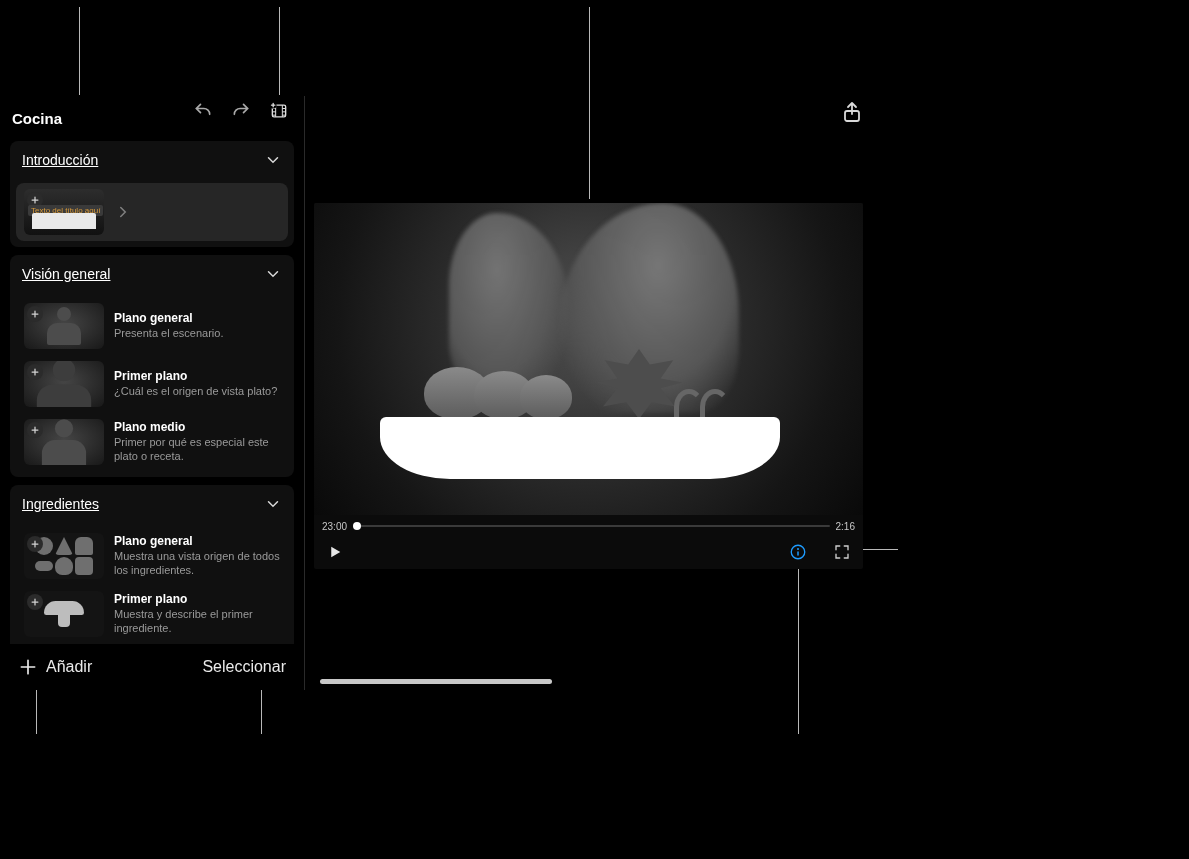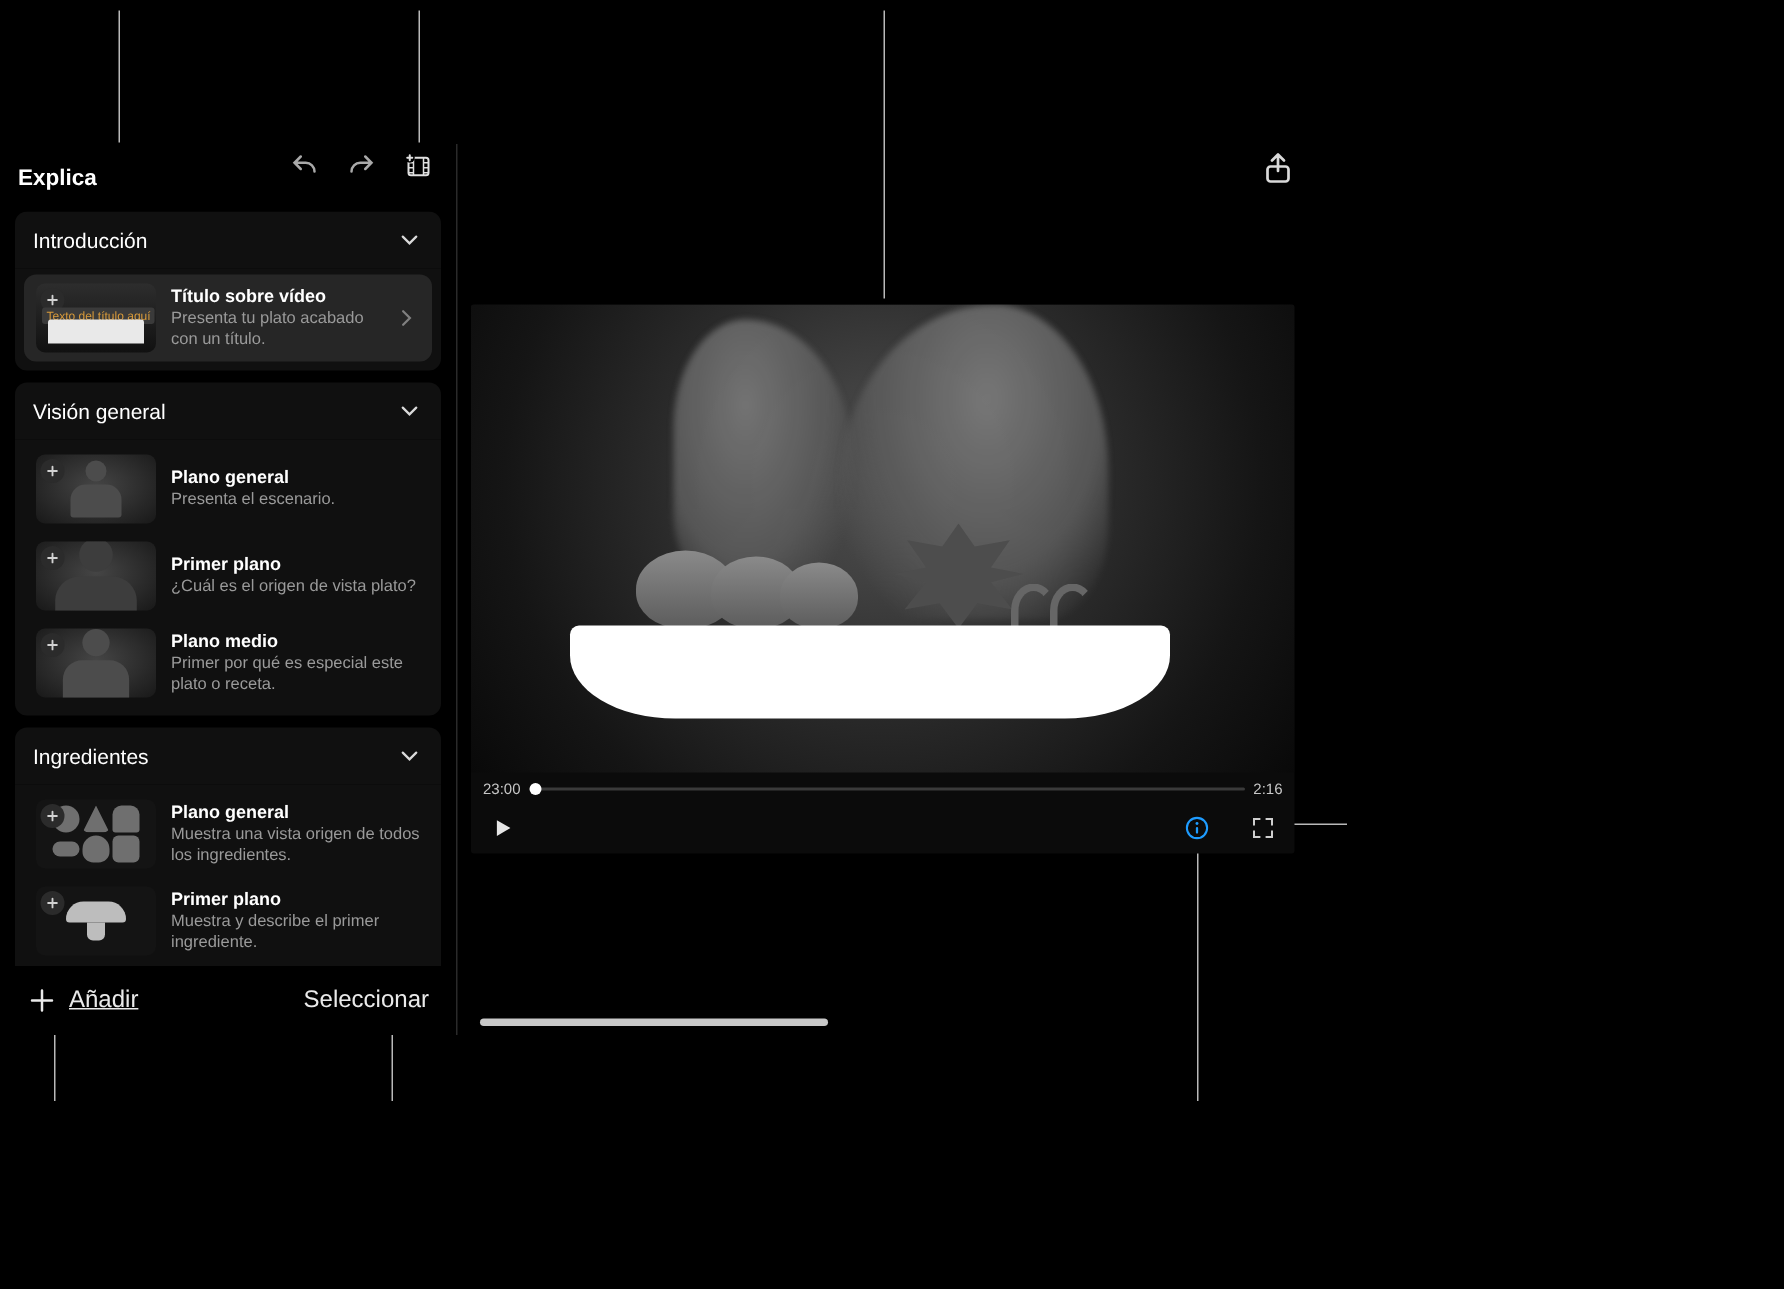--- a/index.html
+++ b/index.html
@@ -13,21 +13,21 @@
   .project-title { font-size: 15px; font-weight: 600; color: #fff; margin-top: 9px; }
 
   .toolbar { position: absolute; top: 98px; left: 190px; display: flex; gap: 12px; align-items: center; }
   .tb-btn { width: 26px; height: 26px; display:flex; align-items:center; justify-content:center; color:#a9a9a9; }
   .tb-btn svg { width: 20px; height: 20px; }
 
   .share-btn { position: absolute; top: 100px; left: 840px; width:24px; height:24px; color:#d9d9d9; }
 
   .sections { margin-top: 14px; padding: 0 10px; flex: 1; overflow: hidden; }
   .section { margin-bottom: 8px; }
-  .section-header { background: #101010; border-radius: 8px 8px 0 0; padding: 10px 12px; display:flex; justify-content:space-between; align-items:center; font-size: 14px; }
+  .section-header { background: #101010; border-radius: 8px 8px 0 0; padding: 10px 12px; display:flex; justify-content:space-between; align-items:center; font-size: 14px; text-decoration: underline; }
   .section-body { background: #101010; border-radius: 0 0 8px 8px; padding: 4px 6px 6px 6px; }
   .chev { width: 18px; height: 18px; color: #d9d9d9; }
 
   .shot { display:flex; align-items:center; gap: 10px; border-radius: 8px; padding: 6px 8px 6px 8px; position: relative; }
   .shot.selected { background: #262626; }
   .thumb { position: relative; width: 80px; height: 46px; border-radius: 6px; background: radial-gradient(ellipse at 50% 45%, #454545 0%, #2a2a2a 60%, #181818 100%); overflow: hidden; flex-shrink: 0; display:flex; align-items:center; justify-content:center; }
   .add-mark { position:absolute; top: 3px; left: 3px; width:16px; height:16px; border-radius:50%; background:#2b2b2b; display:flex; align-items:center; justify-content:center; color:#d2d2d2; font-size: 14px; line-height: 1; }
   .shot-meta { flex:1; min-width:0; }
   .shot-title { font-size: 12px; font-weight:600; color:#fff; }
   .shot-desc { font-size: 11px; color:#9a9a9a; line-height: 1.25; margin-top:2px; }
@@ -51,21 +51,21 @@
   .icon-grid span:nth-child(4){ border-radius:10px; height:10px; margin-top:4px; }
   .icon-grid span:nth-child(5){ border-radius:50% 50% 40% 40%; }
   .icon-grid span:nth-child(6){ border-radius:4px; }
   .mushroom { width:40px; height:26px; }
   .mushroom .cap { width:40px; height:14px; background:#bdbdbd; border-radius:20px 20px 4px 4px; }
   .mushroom .stem { width:12px; height:12px; background:#bdbdbd; margin:0 auto; border-radius:0 0 4px 4px; }
   .leaf { width:26px; height:26px; }
   .leaf::before { content:""; display:block; width:26px; height:26px; background:#6d6d6d; clip-path: polygon(50% 0, 62% 25%, 88% 20%, 72% 44%, 98% 50%, 72% 56%, 88% 80%, 62% 75%, 50% 100%, 38% 75%, 12% 80%, 28% 56%, 2% 50%, 28% 44%, 12% 20%, 38% 25%);}
 
   .sidebar-footer { position: absolute; left:0; bottom:0; width:304px; height:46px; background:#000; display:flex; align-items:center; justify-content:space-between; padding: 0 18px; }
-  .add-btn { display:flex; align-items:center; gap:8px; font-size:16px; color:#eaeaea;text-decoration:underline; }
+  .add-btn { display:flex; align-items:center; gap:8px; font-size:16px; color:#eaeaea; }
   .add-btn .plus { width:20px; height:20px; color:#eaeaea; }
   .select-btn { font-size:16px; color:#eaeaea; }
 
   
   .divider { position:absolute; left:304px; top:96px; width:1px; height:594px; background:#2a2a2a; }
 
   
   .viewer { position:absolute; left:314px; top:203px; width:549px; height:366px; background:#0b0b0b; border-radius:2px; overflow:hidden; }
   .viewer-canvas { width:100%; height:312px; position:relative; background: radial-gradient(circle at 50% 38%, #4d4d4d 0%, #414141 20%, #2a2a2a 45%, #151515 75%, #090909 100%); }
   
@@ -146,45 +146,41 @@
 
   <div class="share-btn">
     <svg viewBox="0 0 24 24">
         <path d="M12 3v11M8 7l4-4 4 4" fill="none" stroke="currentColor" stroke-width="1.8" stroke-linecap="round" stroke-linejoin="round"></path>
         <rect x="5" y="11" width="14" height="10" rx="2" fill="none" stroke="currentColor" stroke-width="1.8"></rect>
       </svg>
   </div>
 
   <div class="sidebar">
     <div class="sidebar-header">
-      <div class="project-title">Explica</div>
+      <div class="project-title">Cocina</div>
     </div>
 
     <div class="sections">
 
       <div class="section">
         <div class="section-header">
           <span>Introducción</span>
           <svg class="chev" viewBox="0 0 24 24">
               <path d="M6 9l6 6 6-6" fill="none" stroke="currentColor" stroke-width="2" stroke-linecap="round"></path>
             </svg>
         </div>
         <div class="section-body">
           <div class="shot selected">
             <div class="thumb video">
               <div class="add-mark">
                 <svg width="10" height="10" viewBox="0 0 24 24">
                     <path d="M12 5v14M5 12h14" stroke="currentColor" stroke-width="3" stroke-linecap="round"></path>
                   </svg>
               </div>
               <span class="caption">Texto del título aquí</span>
-            </div>
-            <div class="shot-meta">
-              <div class="shot-title">Título sobre vídeo</div>
-              <div class="shot-desc">Presenta tu plato acabado con un título.</div>
             </div>
             <svg class="disclosure" viewBox="0 0 24 24">
                 <path d="M9 6l6 6-6 6" fill="none" stroke="currentColor" stroke-width="2" stroke-linecap="round"></path>
               </svg>
           </div>
         </div>
       </div>
 
       <div class="section">
         <div class="section-header">

